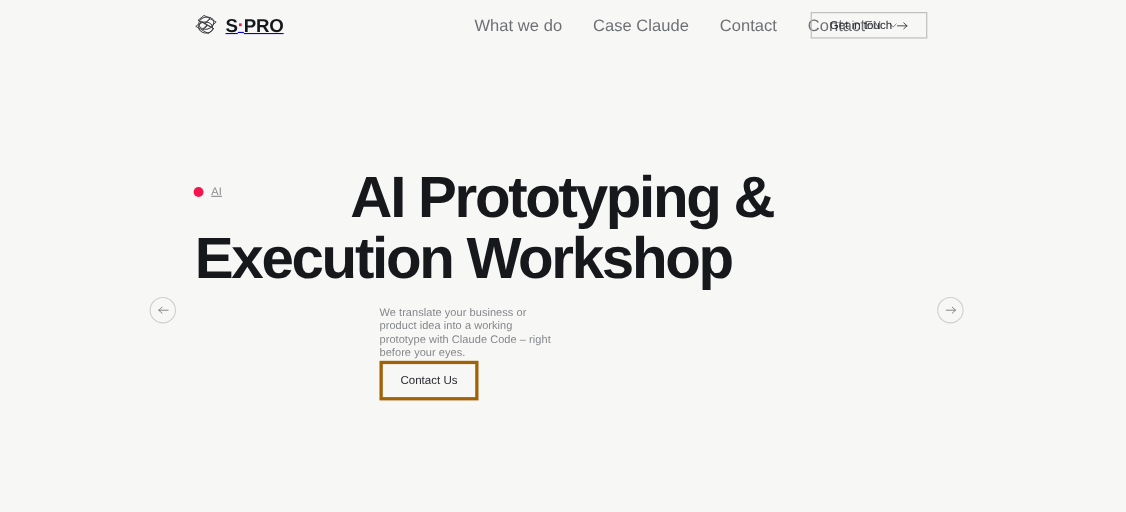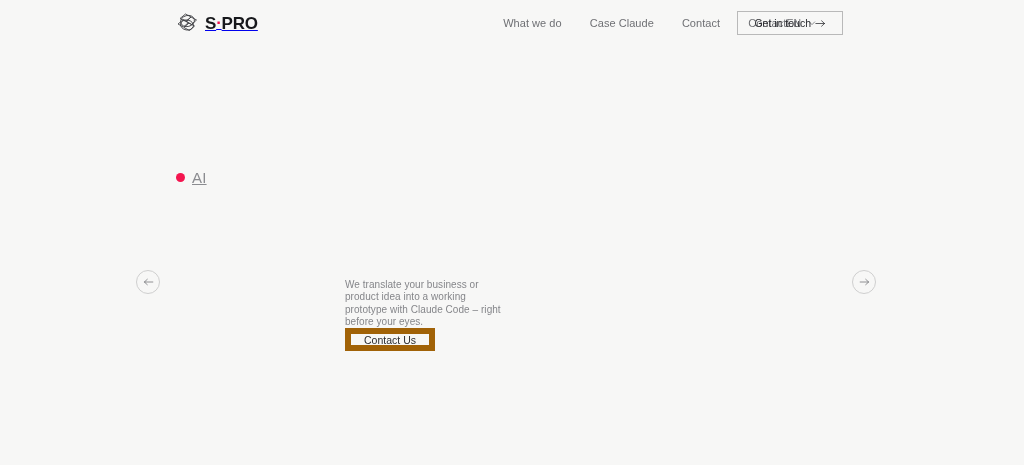--- a/index.html
+++ b/index.html
@@ -76,21 +76,21 @@
     position: absolute;
     right: 181px;
     top: 0;
     height: 46px;
     display: flex;
     align-items: center;
     gap: 0px;
   }
 
   .nav-link {
-    font-size: 11px;
+    font-size: 15px;
     color: #6f7074;
     text-decoration: none;
     padding: 4px 0;
     margin-right: 28px;
     white-space: nowrap;
     letter-spacing: 0.05px;
     cursor: pointer;
   }
   .nav-link:last-of-type { margin-right: 0; }
 
@@ -152,21 +152,21 @@
 
   .tag-dot {
     width: 9px;
     height: 9px;
     border-radius: 50%;
     background: #f4154f;
     display: block;
   }
 
   .tag-label {
-    font-size: 15px;
+    font-size: 10px;
     color: #8b8c90;
     letter-spacing: 0.2px;
     text-decoration: underline;
   }
 
   .headline {
     position: absolute;
     left: 160px;
     top: 152px;
     width: 545px;
@@ -198,22 +198,22 @@
     line-height: 12.4px;
     color: #85868a;
     letter-spacing: 0.05px;
   }
 
   .cta-main {
     position: absolute;
     left: 345px;
     top: 328px;
     width: 90px;
-    height: 23px;
-    border: 6px solid #a16207;
+    height: 36px;
+    border: 3px solid #a16207;
     background: transparent;
     display: flex;
     align-items: center;
     justify-content: center;
     font-size: 10.5px;
     color: #2a2b2f;
     font-family: "Liberation Sans", sans-serif;
     cursor: pointer;
     text-align: right;
   }
@@ -292,20 +292,24 @@
     </nav>
   </header>
 
   <section class="hero">
 
     <div class="tag">
       <span class="tag-dot"></span>
       <span class="tag-label">AI</span>
     </div>
 
+    <h1 class="headline">
+      <span class="l1">AI Prototyping &amp;</span>
+      <span class="l2">Execution Workshop</span>
+    </h1>
 
     <p class="lede">We translate your business or product idea into a working prototype with Claude Code – right before your eyes.</p>
 
     <button class="cta-main">Contact Us</button>
 
     <button class="nav-circle prev">
       <span>
         <svg width="11" height="10" viewBox="0 0 13 10" fill="none" xmlns="http://www.w3.org/2000/svg">
           <path d="M11.6 5 H1.6" stroke="#6f7074" stroke-width="0.9" stroke-linecap="round"></path>
           <path d="M5.1 1.8 L1.6 5 L5.1 8.2" stroke="#6f7074" stroke-width="0.9" stroke-linecap="round" stroke-linejoin="round"></path>

